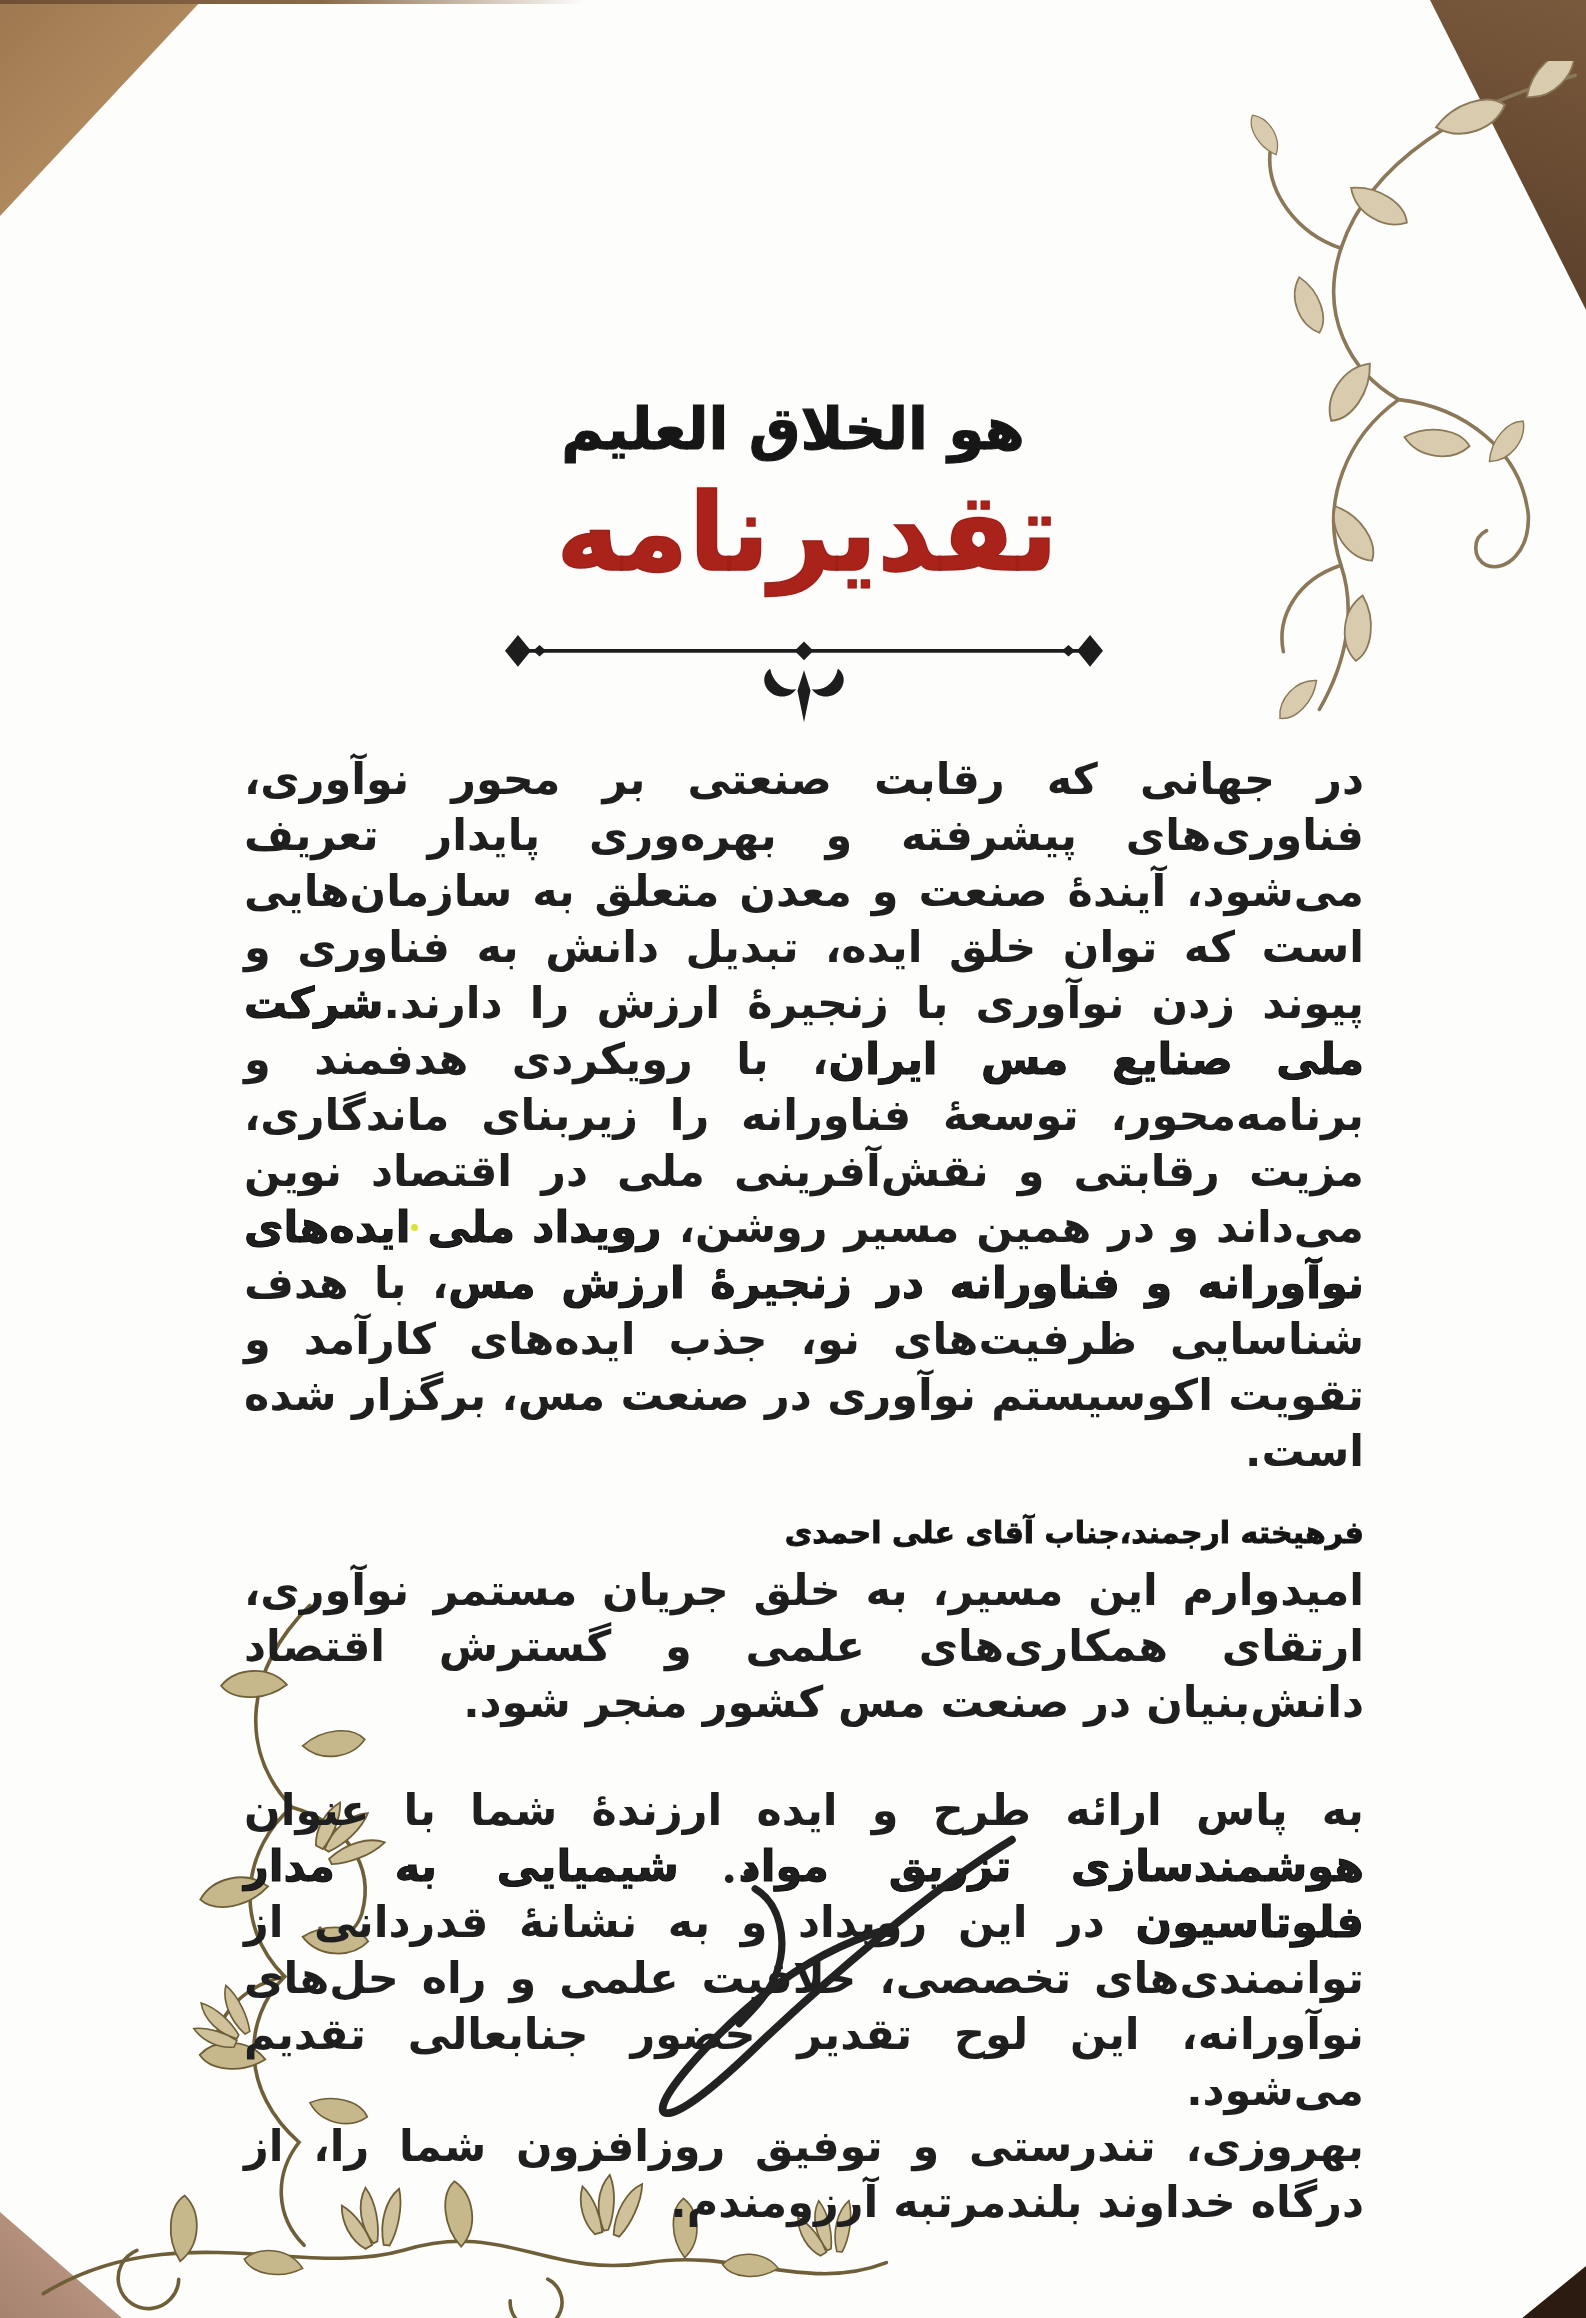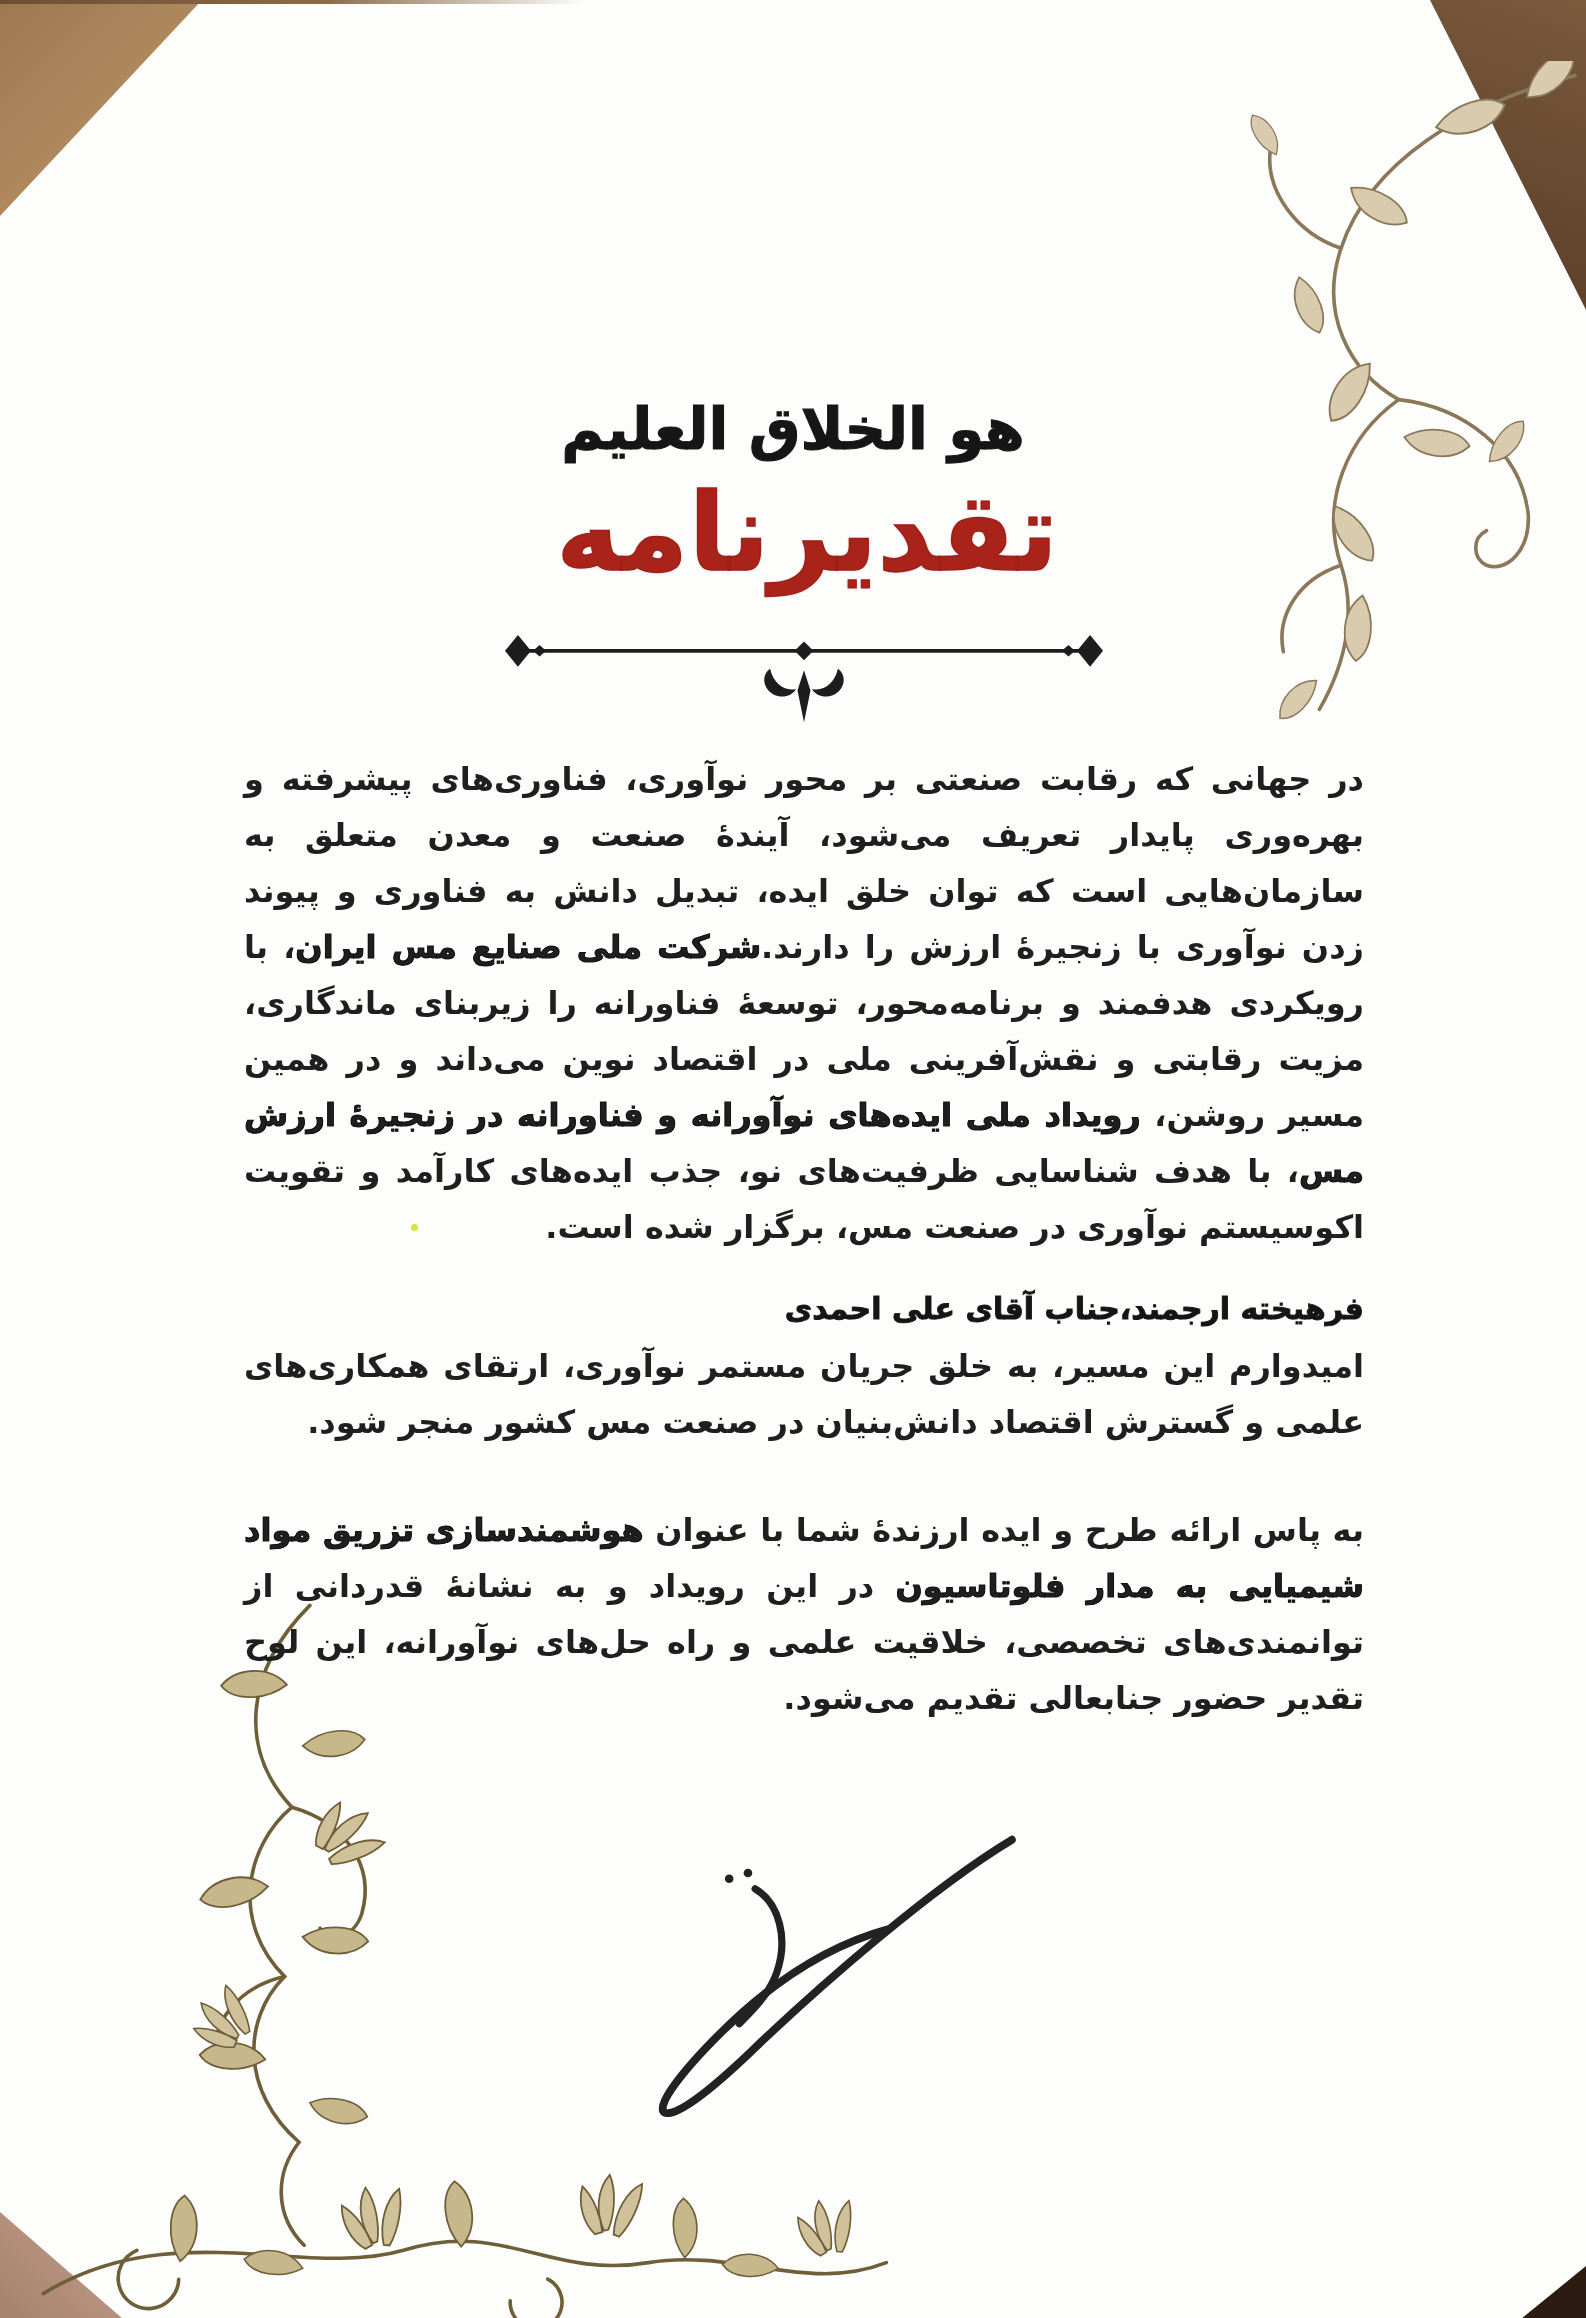--- a/index.html
+++ b/index.html
@@ -54,21 +54,21 @@
   }
   .divider-svg{position:absolute;left:505px;top:627px;}
   .divider-ink{fill:#1d1d1d;stroke:none;}
   .divider-line{stroke:#1d1d1d;stroke-width:5;}
 
   
   .body-text{
     position:absolute;right:222px;width:1120px;top:751px;
     direction:rtl;
   }
-  .par{margin:0;font-size:32px;line-height:56px;text-align:justify;
+  .par{margin:0;font-size:43px;line-height:56px;text-align:justify;
        font-weight:bold;color:#1f1f1f;}
   .em{-webkit-text-stroke:1px #141414;text-shadow:0 0 0.4px #000,0 0 0.4px #000;}
   .recipient{margin:24.5px 0 0 0;font-size:30px;line-height:58px;text-align:right;
        font-weight:bold;color:#151515;-webkit-text-stroke:0.9px #151515;}
   .par-gap{margin-top:52px;}
 
   
   .sig-block{position:absolute;left:244px;top:1843px;width:393px;
        direction:rtl;text-align:center;}
   .sig-name{font-size:34px;font-weight:bold;line-height:45px;color:#171717;
@@ -168,20 +168,21 @@
   </svg>
 
   <div class="body-text">
     <p class="par"><span>در جهانی که رقابت صنعتی بر محور نوآوری، فناوری‌های پیشرفته و بهره‌وری پایدار تعریف می‌شود، آیندهٔ صنعت و معدن متعلق به سازمان‌هایی است که توان خلق ایده، تبدیل دانش به فناوری و پیوند زدن نوآوری با زنجیرهٔ ارزش را دارند.</span><span class="em">شرکت ملی صنایع مس ایران</span><span>، با رویکردی هدفمند و برنامه‌محور، توسعهٔ فناورانه را زیربنای ماندگاری، مزیت رقابتی و نقش‌آفرینی ملی در اقتصاد نوین می‌داند و در همین مسیر روشن، </span><span class="em">رویداد ملی ایده‌های نوآورانه و فناورانه در زنجیرهٔ ارزش مس</span><span>، با هدف شناسایی ظرفیت‌های نو، جذب ایده‌های کارآمد و تقویت اکوسیستم نوآوری در صنعت مس، برگزار شده است.</span></p>
 
     <p class="recipient">فرهیخته ارجمند،جناب آقای علی احمدی</p>
 
     <p class="par">امیدوارم این مسیر، به خلق جریان مستمر نوآوری، ارتقای همکاری‌های علمی و گسترش اقتصاد دانش‌بنیان در صنعت مس کشور منجر شود.</p>
 
     <p class="par par-gap"><span>به پاس ارائه طرح و ایده ارزندهٔ شما با عنوان </span><span class="em">هوشمندسازی تزریق مواد شیمیایی به مدار فلوتاسیون</span><span> در این رویداد و به نشانهٔ قدردانی از توانمندی‌های تخصصی، خلاقیت علمی و راه حل‌های نوآورانه، این لوح تقدیر حضور جنابعالی تقدیم می‌شود.</span></p>
+    <p class="par">بهروزی، تندرستی و توفیق روزافزون شما را، از درگاه خداوند بلندمرتبه آرزومندم.</p>
   </div>
 
 
   <svg class="sig-svg" width="411" height="332" viewBox="0 0 570 460">
     <circle class="sig-dot" cx="132" cy="84" r="6"></circle>
     <circle class="sig-dot" cx="158" cy="76" r="6"></circle>
     <path class="sig-curl" d="M168,98 C202,118 214,168 198,214 C188,243 166,265 146,285"></path>
     <path class="sig-stroke" d="M524,30 C414,96 258,232 162,324 C118,366 58,418 42,408 C30,399 66,352 118,300 C196,222 272,176 352,154"></path>
   </svg>
 

